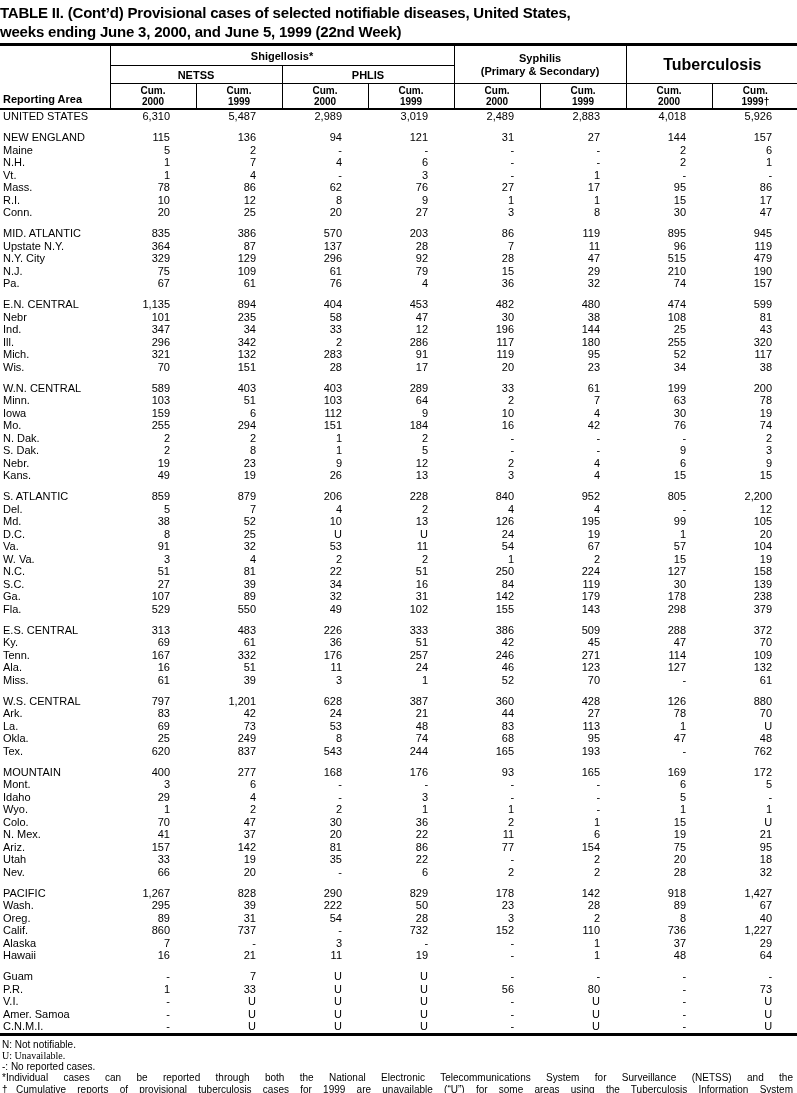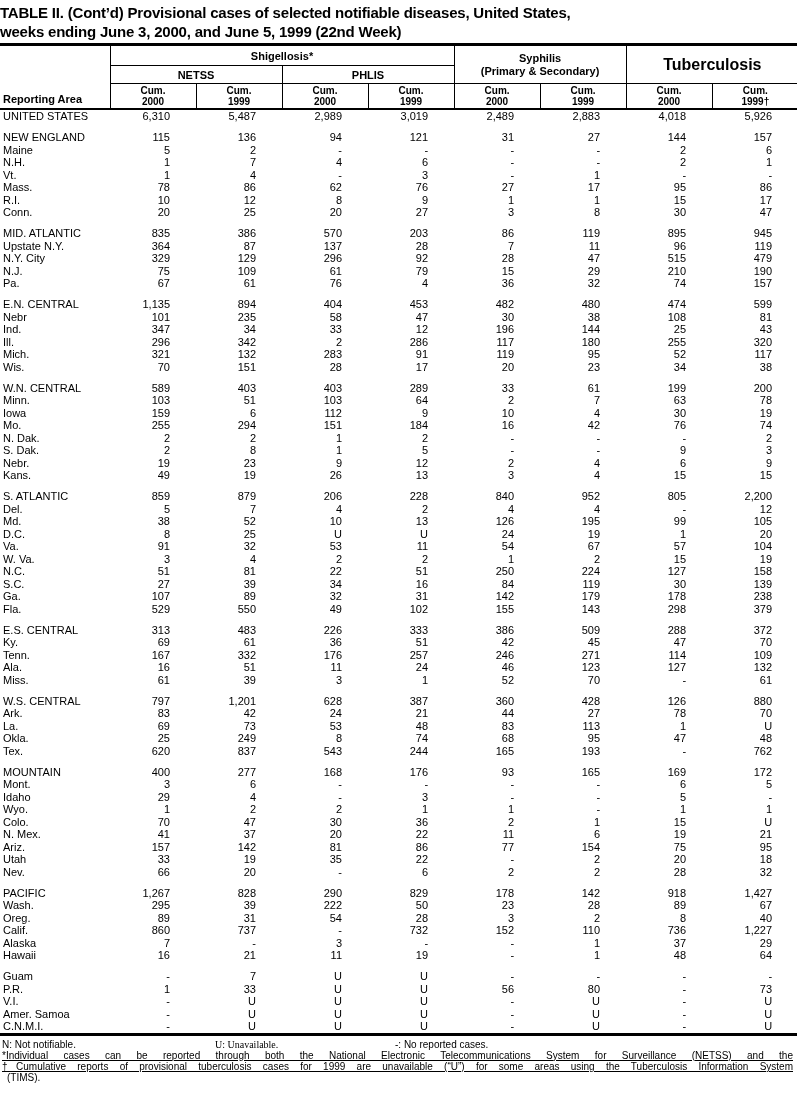--- a/index.html
+++ b/index.html
@@ -54,24 +54,24 @@
   tbody td {
     font-size: 11px; line-height: 12.5px; padding: 0;
     white-space: nowrap;
   }
   tbody td.area { text-align: left; padding-left: 3px; }
   tbody td.num  { text-align: right; padding-right: 26px; }
   tbody tr.group-gap td { padding-top: 8.5px; }
   .footnotes {
     font-size: 10px; line-height: 11.3px; padding: 3px 4px 0 2px;
   }
-  .legend { display: flex; }
+  .legend { display: flex; flex-direction: column; }
   .legend .l1 { width: 213px; }
   .legend .l2 { width: 180px; font-family: Liberation Serif, serif; }
-  .fn-just { text-align: justify; text-align-last: justify; text-decoration: underline; }
+  .fn-just { text-align: justify; text-align-last: justify; }
   .fn-wrap { padding-left: 5px; }
 </style>
 </head>
 <body>
 
 <div class="title">
   <div>TABLE II. (Cont’d) Provisional cases of selected notifiable diseases, United States,</div>
   <div>weeks ending June 3, 2000, and June 5, 1999 (22nd Week)</div>
 </div>
 

